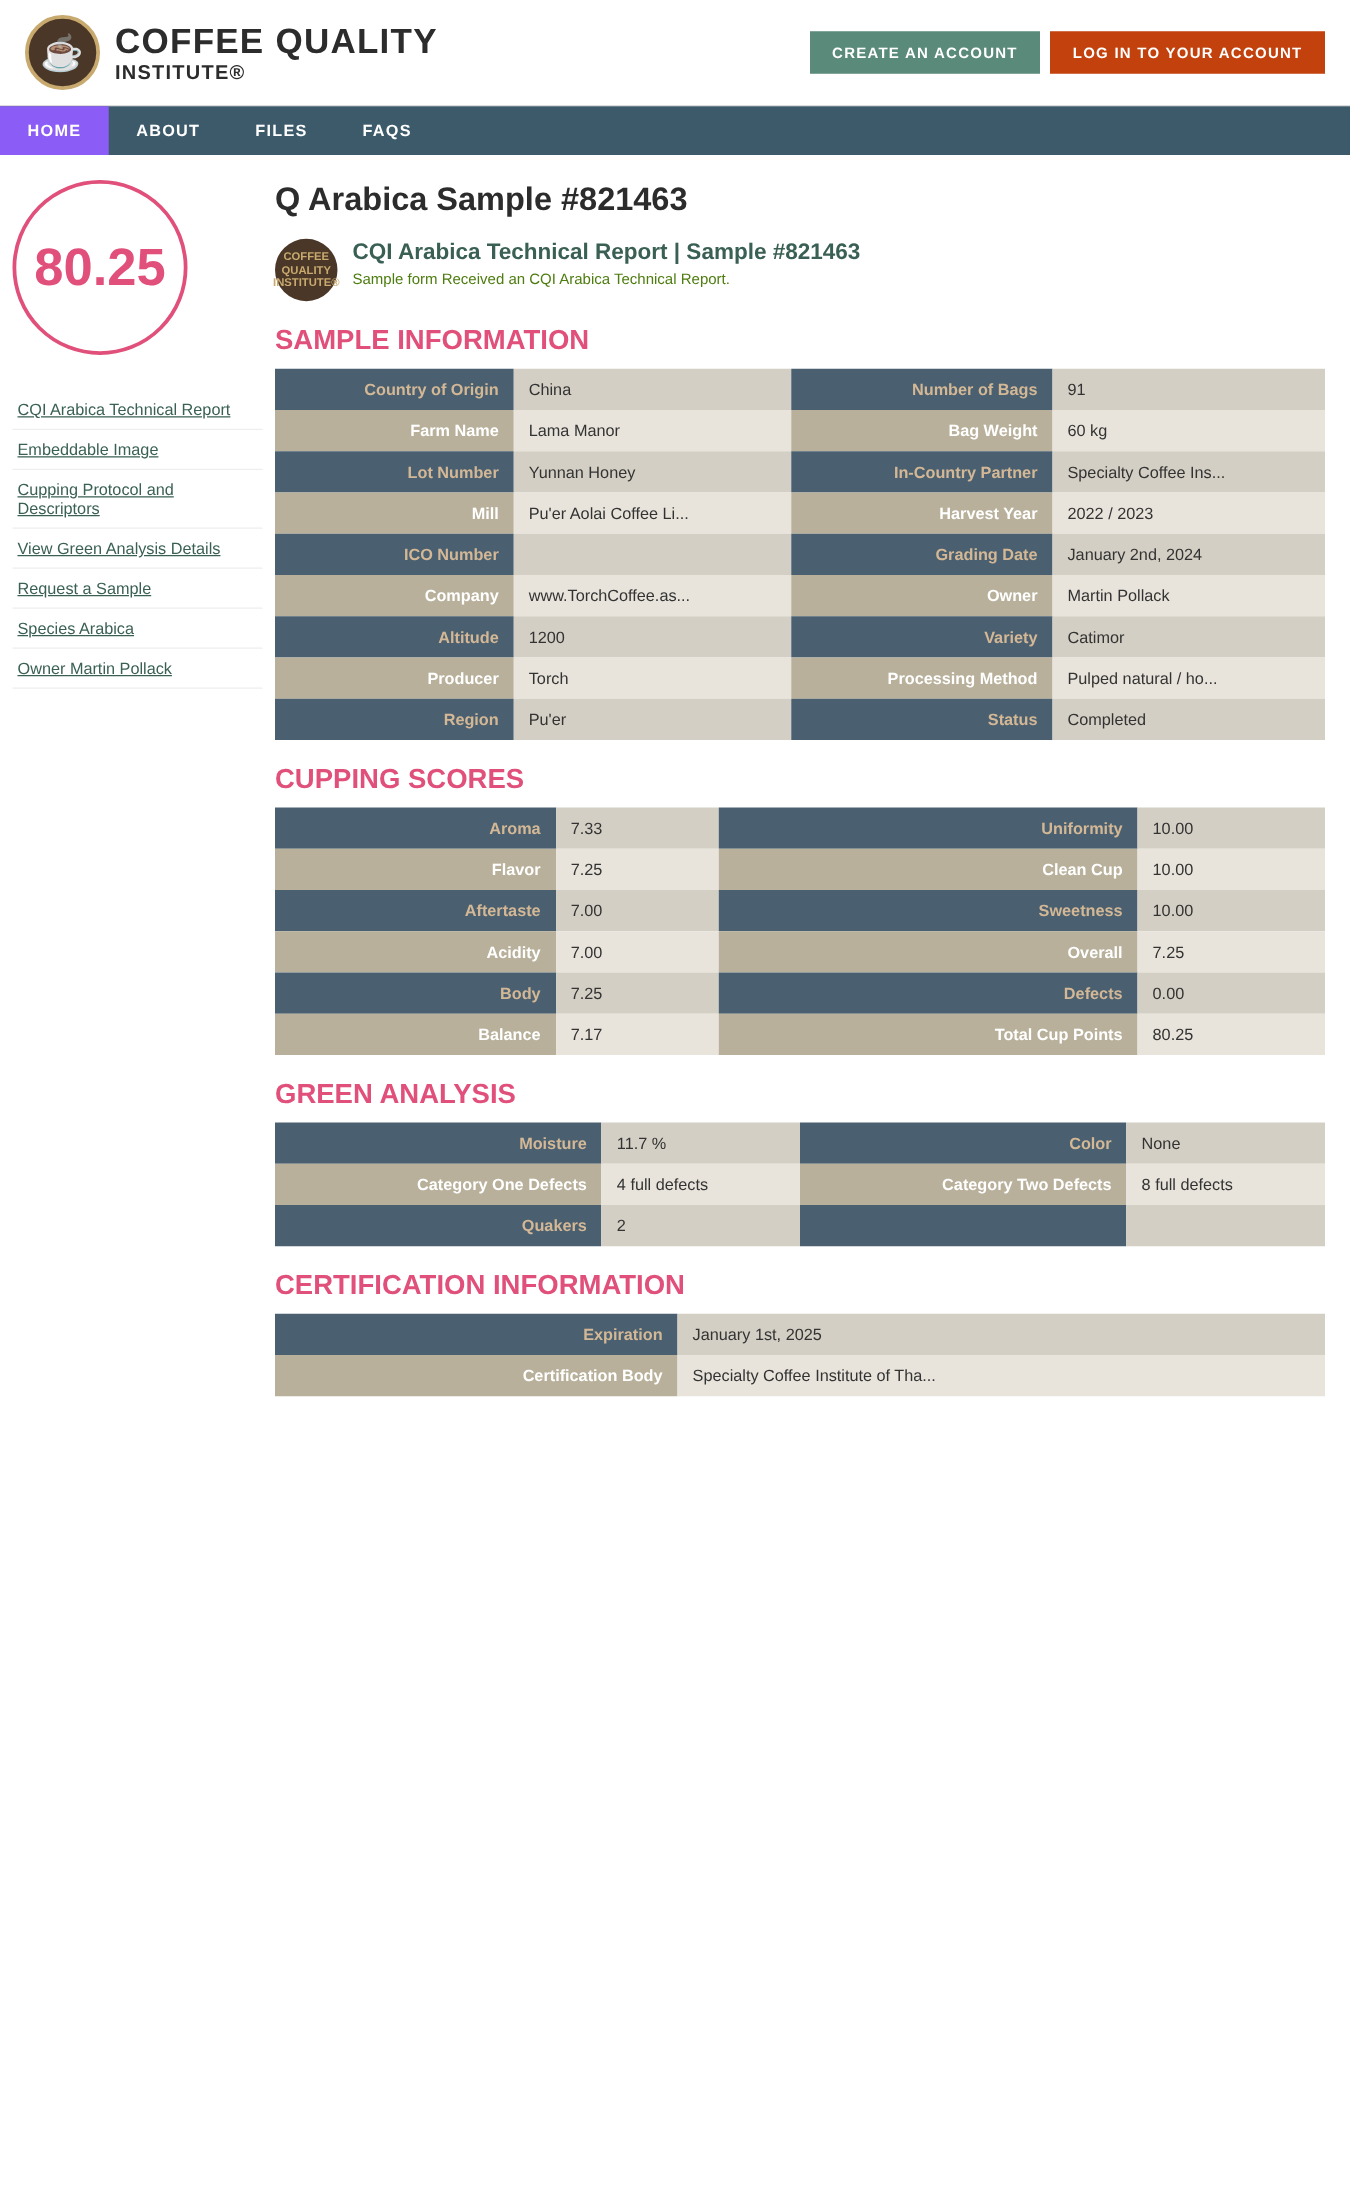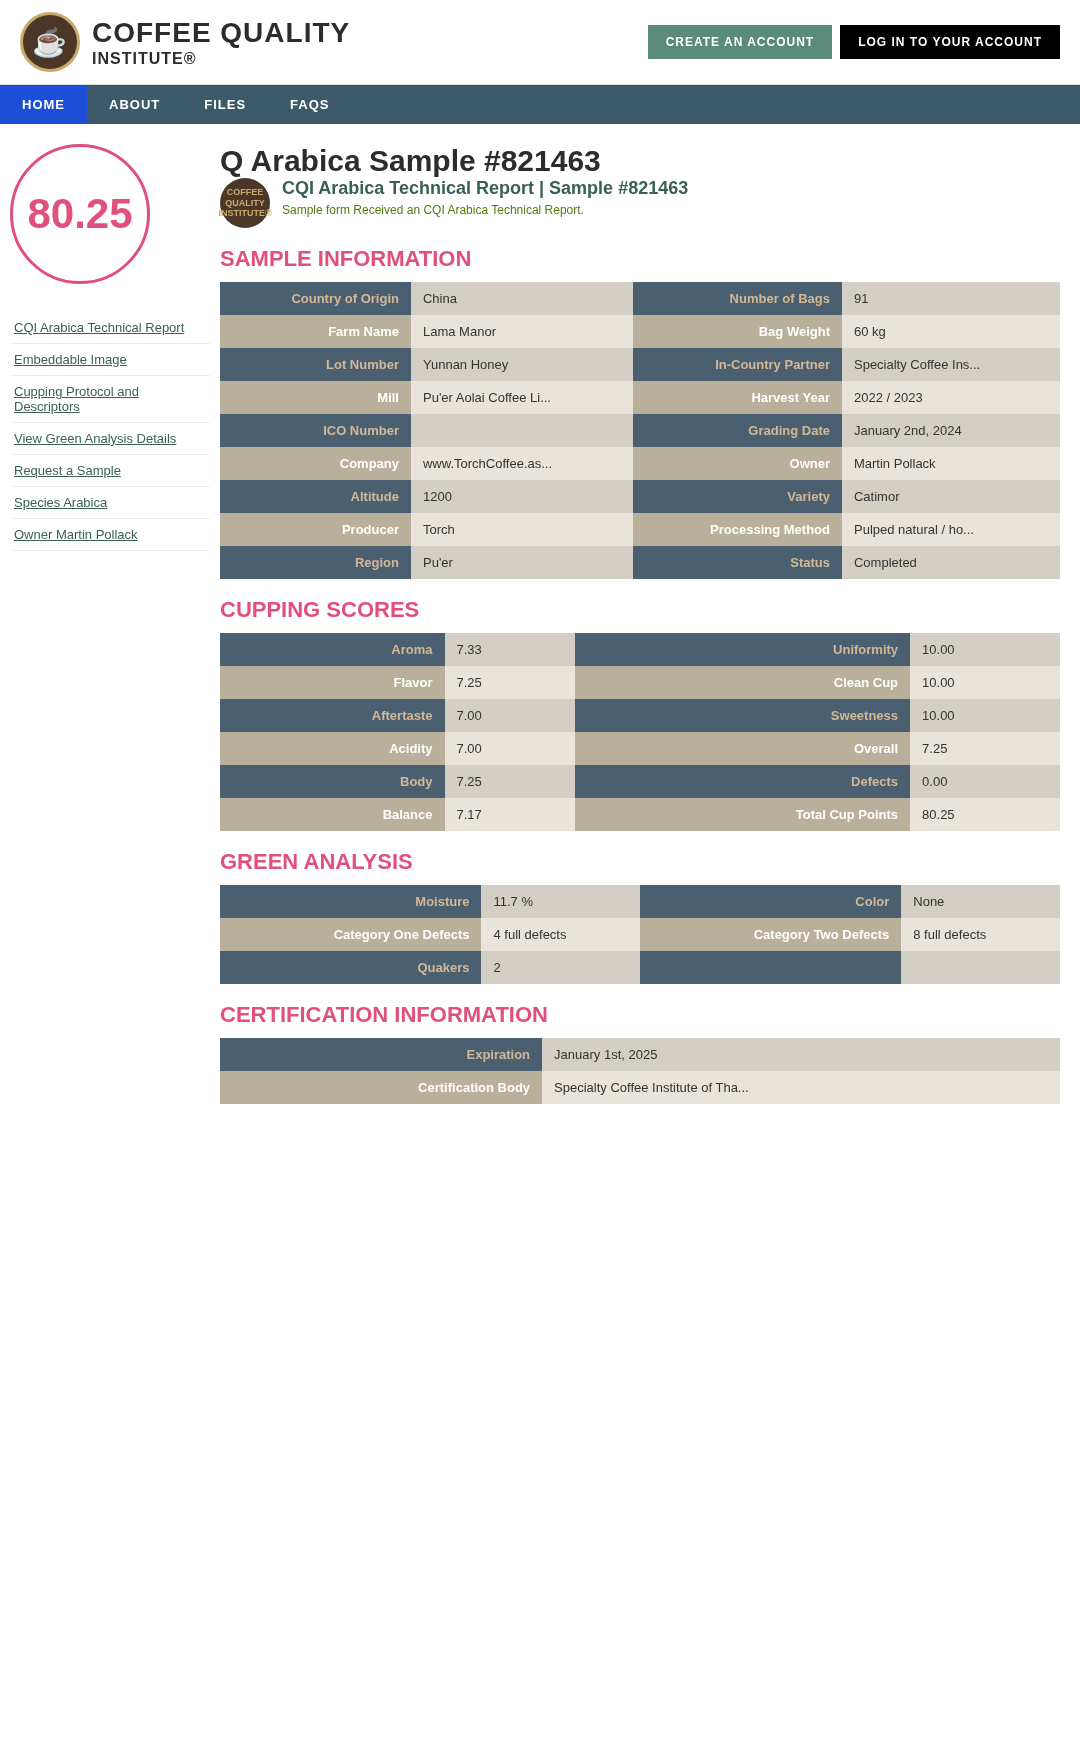--- a/index.html
+++ b/index.html
@@ -8,40 +8,40 @@
     
     .header { display: flex; align-items: center; justify-content: space-between; padding: 12px 20px; border-bottom: 1px solid #ddd; }
     .logo-area { display: flex; align-items: center; gap: 12px; }
     .logo-circle { width: 60px; height: 60px; border-radius: 50%; background: #4a3728; display: flex; align-items: center; justify-content: center; color: #c8a96e; font-size: 28px; font-weight: bold; border: 3px solid #c8a96e; }
     .logo-text { line-height: 1.2; }
     .logo-text .title { font-size: 28px; font-weight: 900; color: #2c2c2c; letter-spacing: 1px; text-transform: uppercase; }
     .logo-text .subtitle { font-size: 16px; font-weight: 700; color: #2c2c2c; letter-spacing: 1px; text-transform: uppercase; }
     .header-buttons { display: flex; gap: 8px; }
     .btn-header { padding: 10px 18px; font-size: 12px; font-weight: bold; text-transform: uppercase; letter-spacing: 1px; border: none; cursor: pointer; }
     .btn-create { background: #5a8a7a; color: #fff; }
-    .btn-login { background: #000000; color: #fff; }
+    .btn-login { background: #c2410c; color: #fff; }
 
     
     .nav { background: #3d5a6b; display: flex; }
     .nav-item { padding: 12px 22px; color: #fff; font-size: 13px; font-weight: bold; text-transform: uppercase; letter-spacing: 1px; cursor: pointer; }
-    .nav-item.active { background: #1d4ed8; }
+    .nav-item.active { background: #8b5cf6; }
 
     
     .main { padding: 20px 20px 20px 10px; display: flex; gap: 0; }
     .sidebar { width: 200px; min-width: 200px; }
     .content { flex: 1; padding-left: 10px; }
 
     
     .score-box { border: 3px solid #e0507a; border-radius: 50%; width: 140px; height: 140px; display: flex; align-items: center; justify-content: center; margin-bottom: 10px; }
     .score-value { font-size: 42px; font-weight: bold; color: #e0507a; }
     .sidebar-links { margin-top: 10px; }
     .sidebar-link { display: block; padding: 8px 4px; font-size: 13px; color: #3a6055; text-decoration: underline; cursor: pointer; border-bottom: 1px solid #eee; }
 
     
-    .page-title { font-size: 30px; font-weight: 900; color: #2c2c2c; }
+    .page-title { font-size: 26px; font-weight: 900; color: #2c2c2c; margin-bottom: 16px; }
 
     
     .report-header { display: flex; align-items: flex-start; gap: 12px; margin-bottom: 18px; }
     .report-logo { width: 50px; height: 50px; border-radius: 50%; background: #4a3728; display: flex; align-items: center; justify-content: center; color: #c8a96e; font-size: 12px; font-weight: bold; text-align: center; flex-shrink: 0; }
     .report-title-area .rt { font-size: 18px; font-weight: bold; color: #3a6055; }
     .report-title-area .rs { font-size: 12px; color: #4d7c0f; margin-top: 4px; }
 
     
     .section-title { font-size: 22px; font-weight: 900; color: #e0507a; text-transform: uppercase; margin: 18px 0 10px; }
 

